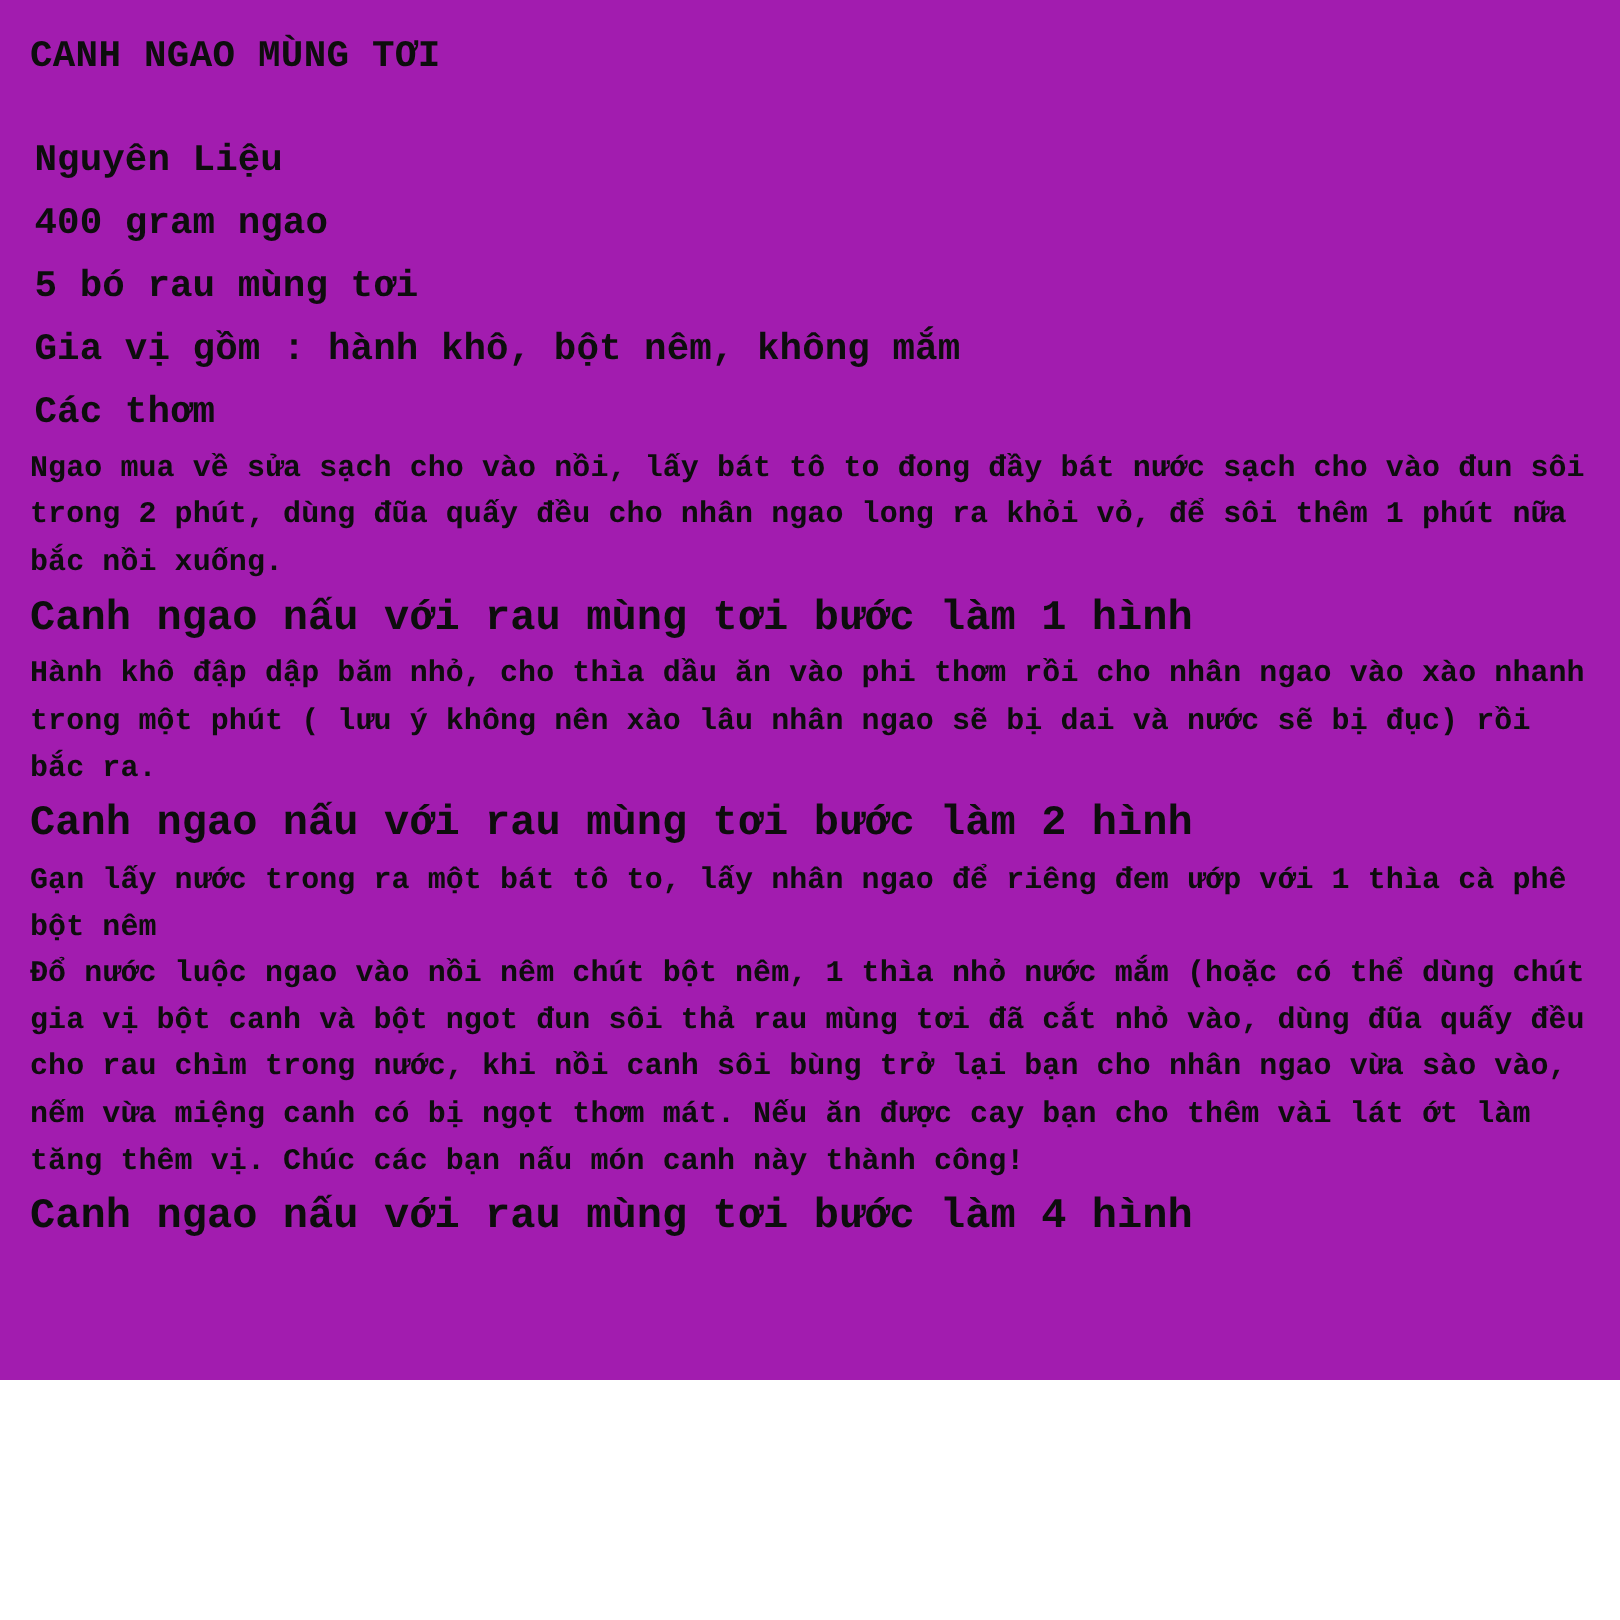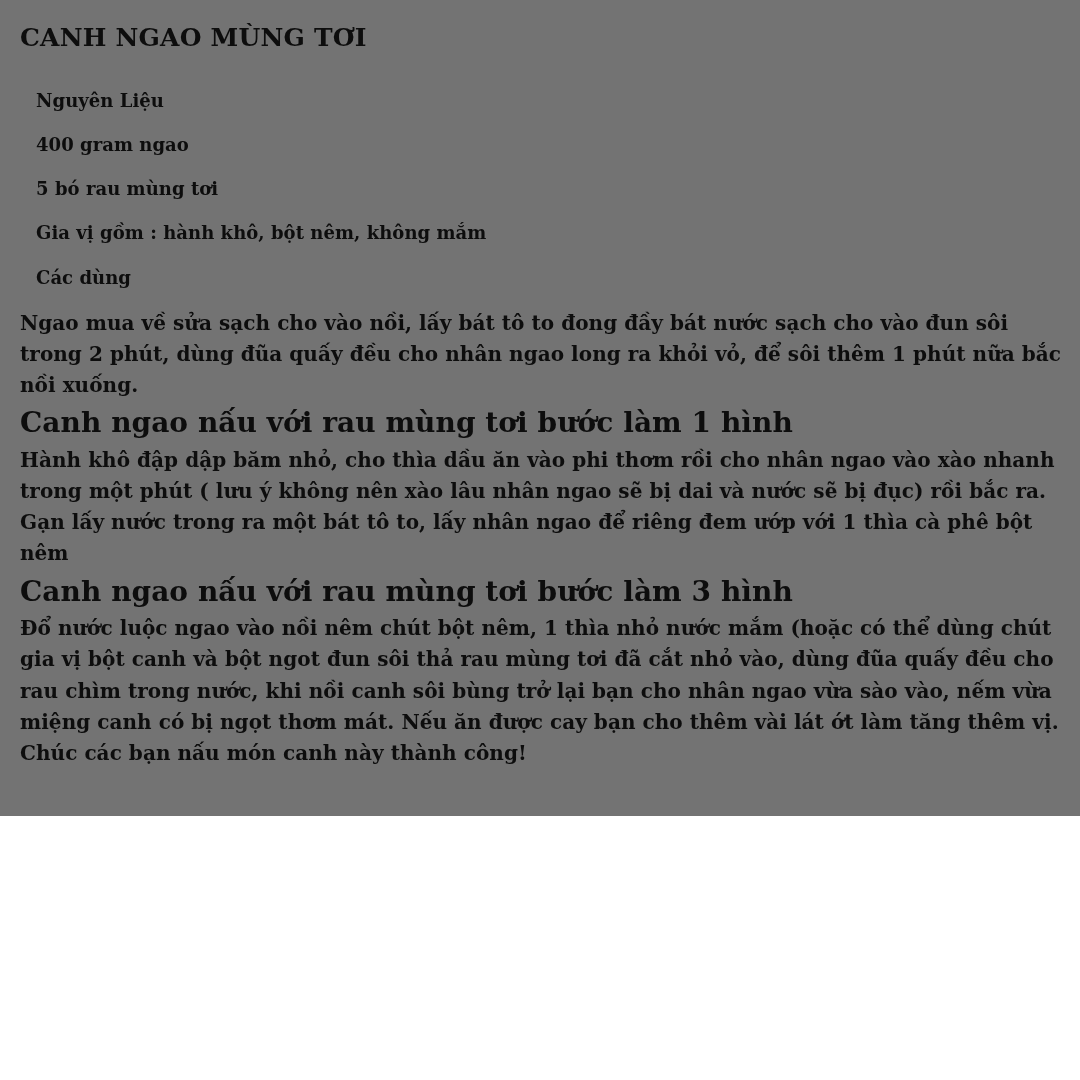--- a/index.html
+++ b/index.html
@@ -10,39 +10,40 @@
   body {
     width: 1080px;
     height: 1080px;
     font-family: "DejaVu Serif", "Liberation Serif", serif;
     color: #0d0d0d;
     overflow: hidden;
   }
   .page {
     box-sizing: border-box;
     width: 1080px;
-    height: 816px;
+    height: 920px;
     padding: 22px 18px 0 20px;
-    background: #737373;
+    background: #a21caf;
+    font-family: Liberation Mono, monospace;
   }
   .doc-title {
     font-size: 25px;
     font-weight: 700;
     letter-spacing: 0.2px;
     line-height: 1.25;
     margin: 0 0 34px 0;
   }
   .block {
     margin: 0;
   }
   .line {
-    font-size: 18px;
+    font-size: 25px;
     font-weight: 700;
     line-height: 1.56;
-    margin: 16px;
+    margin: 3px;
     letter-spacing: 0.05px;
   }
   .para {
     font-size: 20px;
     font-weight: 700;
     line-height: 1.56;
     margin: 0;
     letter-spacing: 0.05px;
     text-align: left;
   }
@@ -62,26 +63,27 @@
   <h1 class="doc-title">CANH NGAO MÙNG TƠI</h1>
 
   <div class="block">
     <p class="line">Nguyên Liệu</p>
     <p class="line">400 gram ngao</p>
     <p class="line">5 bó rau mùng tơi</p>
     <p class="line">Gia vị gồm : hành khô, bột nêm, không mắm</p>
   </div>
 
   <div class="block">
-    <p class="line">Các dùng</p>
+    <p class="line">Các thơm</p>
 
     <p class="para">Ngao mua về sửa sạch cho vào nồi, lấy bát tô to đong đầy bát nước sạch cho vào đun sôi trong 2 phút, dùng đũa quấy đều cho nhân ngao long ra khỏi vỏ, để sôi thêm 1 phút nữa bắc nồi xuống.</p>
     <p class="caption">Canh ngao nấu với rau mùng tơi bước làm 1 hình</p>
 
     <p class="para">Hành khô đập dập băm nhỏ, cho thìa dầu ăn vào phi thơm rồi cho nhân ngao vào xào nhanh trong một phút ( lưu ý không nên xào lâu nhân ngao sẽ bị dai và nước sẽ bị đục) rồi bắc ra.</p>
+    <p class="caption">Canh ngao nấu với rau mùng tơi bước làm 2 hình</p>
 
     <p class="para">Gạn lấy nước trong ra một bát tô to, lấy nhân ngao để riêng đem ướp với 1 thìa cà phê bột nêm</p>
-    <p class="caption">Canh ngao nấu với rau mùng tơi bước làm 3 hình</p>
 
     <p class="para">Đổ nước luộc ngao vào nồi nêm chút bột nêm, 1 thìa nhỏ nước mắm (hoặc có thể dùng chút gia vị bột canh và bột ngot đun sôi thả rau mùng tơi đã cắt nhỏ vào, dùng đũa quấy đều cho rau chìm trong nước, khi nồi canh sôi bùng trở lại bạn cho nhân ngao vừa sào vào, nếm vừa miệng canh có bị ngọt thơm mát. Nếu ăn được cay bạn cho thêm vài lát ớt làm tăng thêm vị. Chúc các bạn nấu món canh này thành công!</p>
+    <p class="caption">Canh ngao nấu với rau mùng tơi bước làm 4 hình</p>
   </div>
 
 </div>
 
 </body></html>

